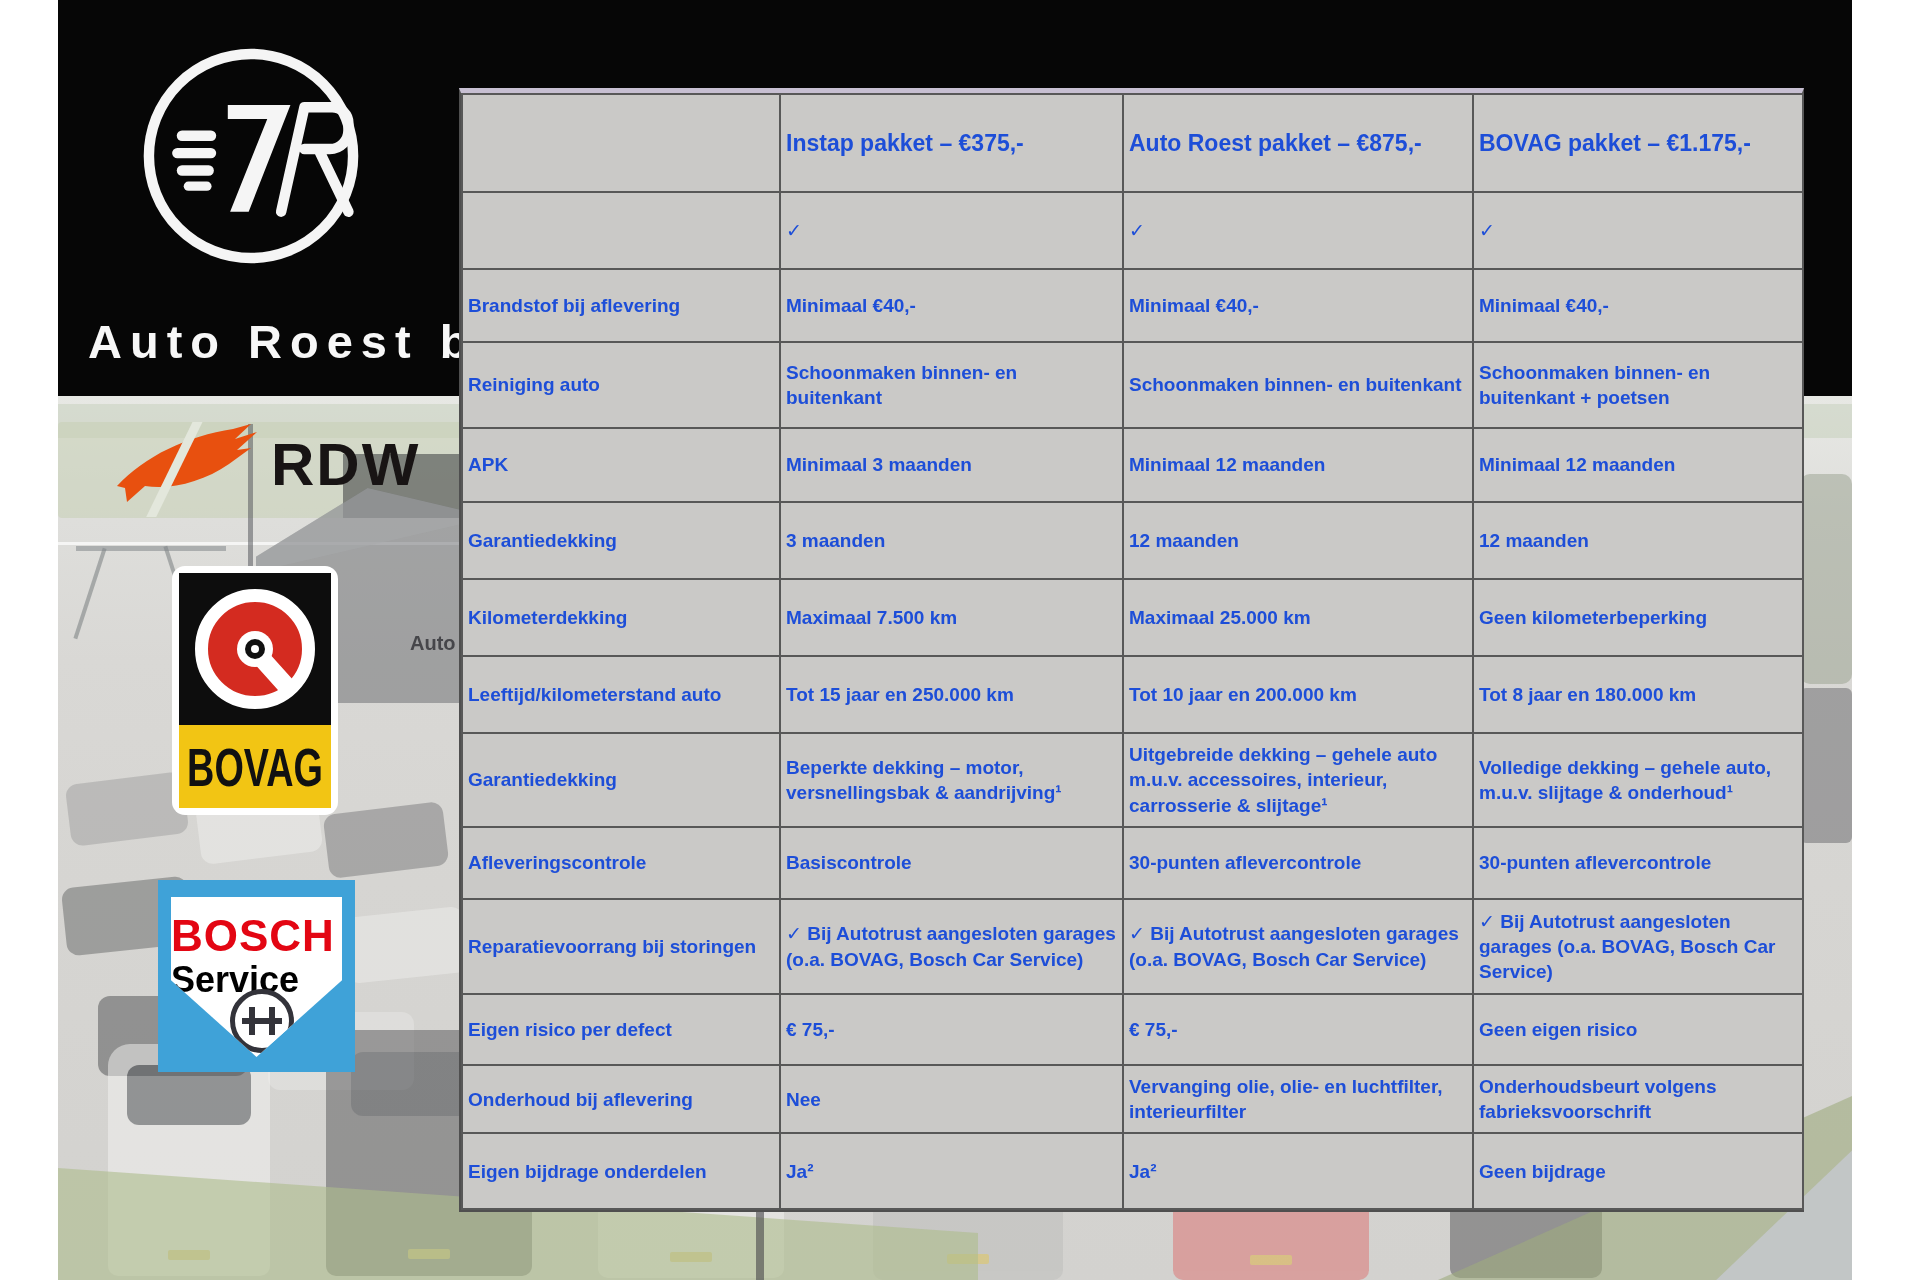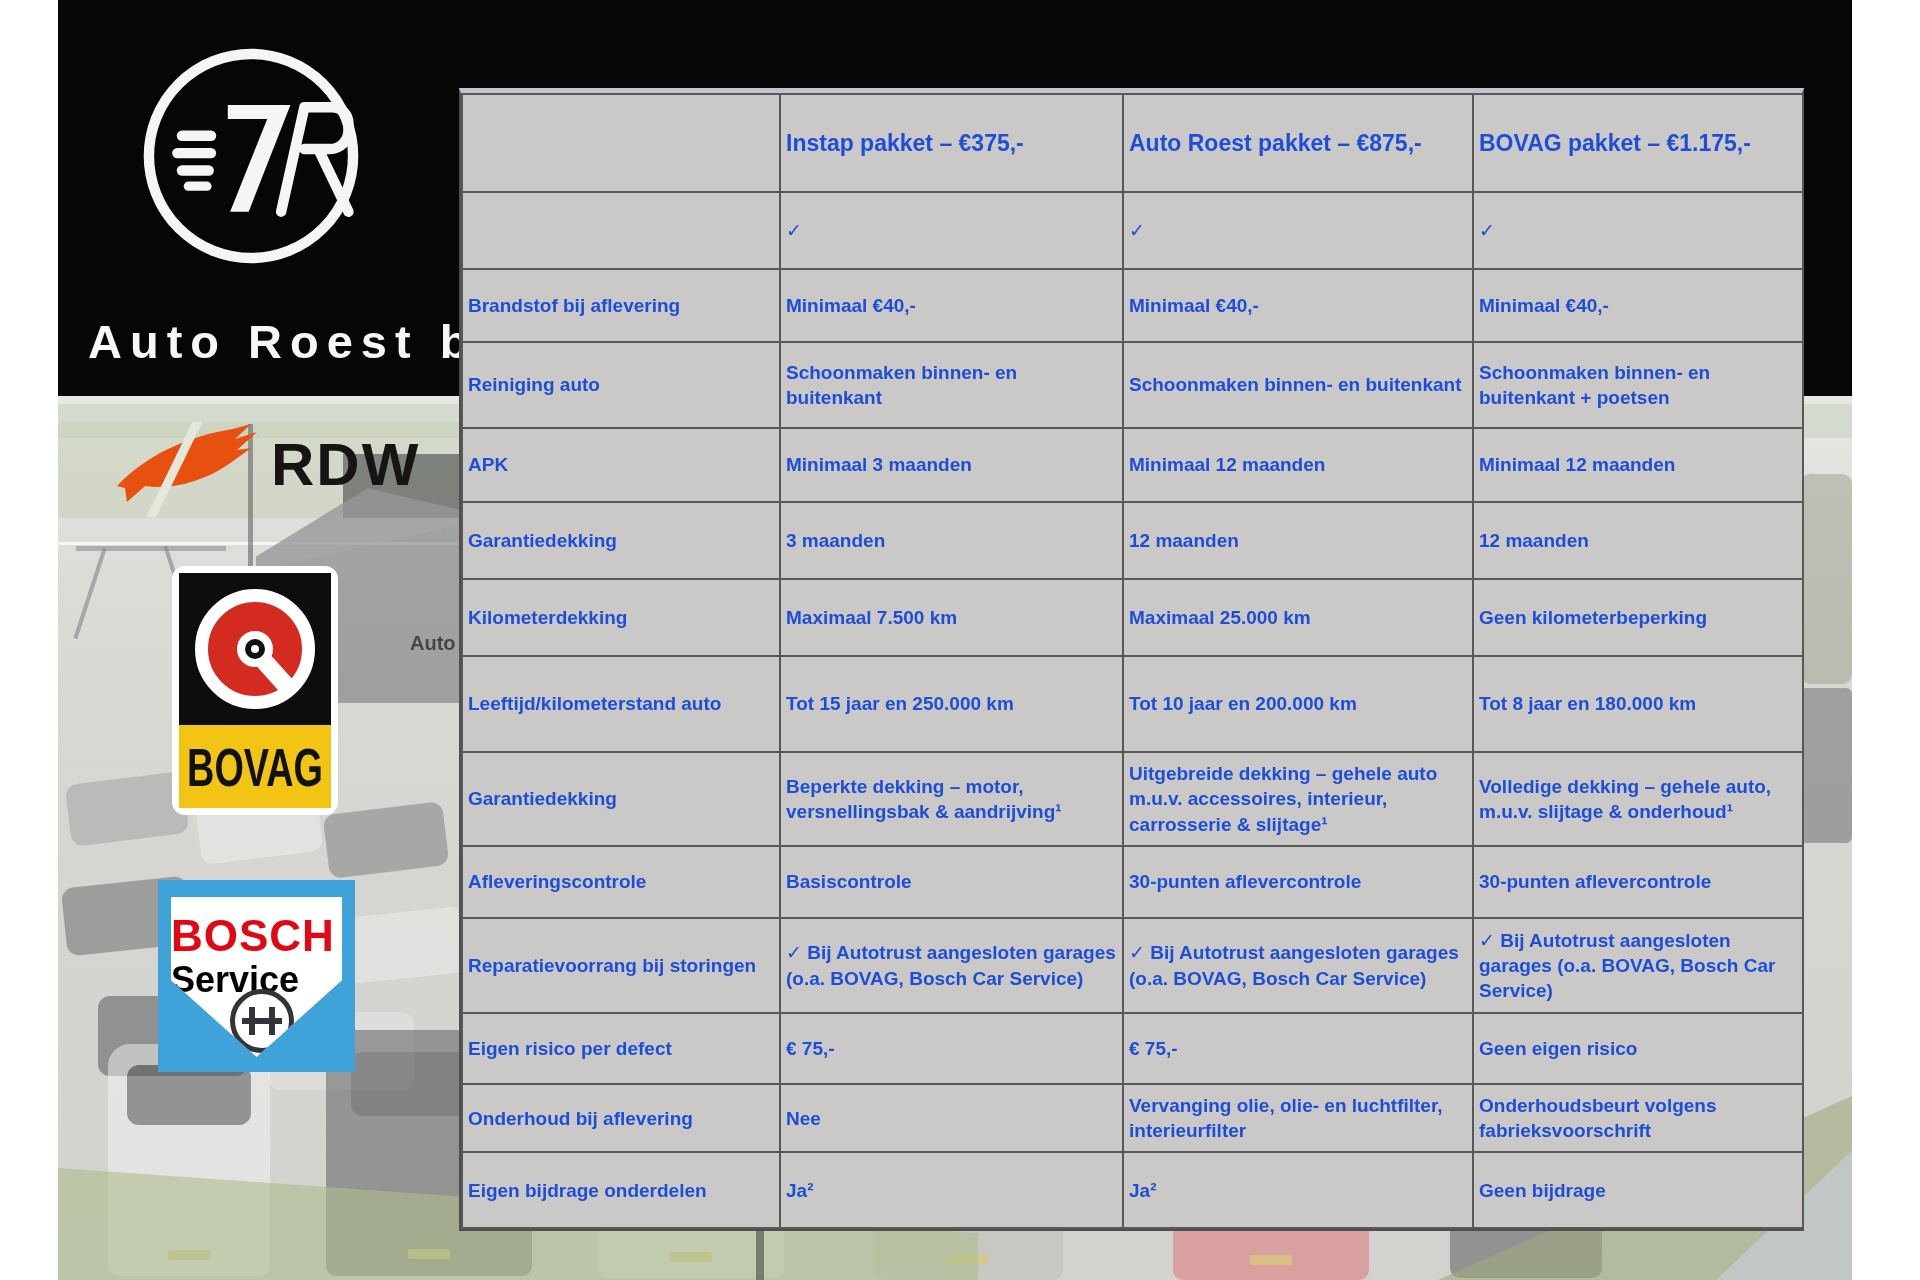--- a/index.html
+++ b/index.html
@@ -252,21 +252,21 @@
             <td>3 maanden</td>
             <td>12 maanden</td>
             <td>12 maanden</td>
           </tr>
           <tr style="height: 77px;">
             <td>Kilometerdekking</td>
             <td>Maximaal 7.500 km</td>
             <td>Maximaal 25.000 km</td>
             <td>Geen kilometerbeperking</td>
           </tr>
-          <tr style="height: 96px;">
+          <tr style="height: 77px;">
             <td>Leeftijd/kilometerstand auto</td>
             <td>Tot 15 jaar en 250.000 km</td>
             <td>Tot 10 jaar en 200.000 km</td>
             <td>Tot 8 jaar en 180.000 km</td>
           </tr>
           <tr style="height: 94px;">
             <td>Garantiedekking</td>
             <td>Beperkte dekking – motor, versnellingsbak &amp; aandrijving¹</td>
             <td>Uitgebreide dekking – gehele auto m.u.v. accessoires, interieur, carrosserie &amp; slijtage¹</td>
             <td>Volledige dekking – gehele auto, m.u.v. slijtage &amp; onderhoud¹</td>

